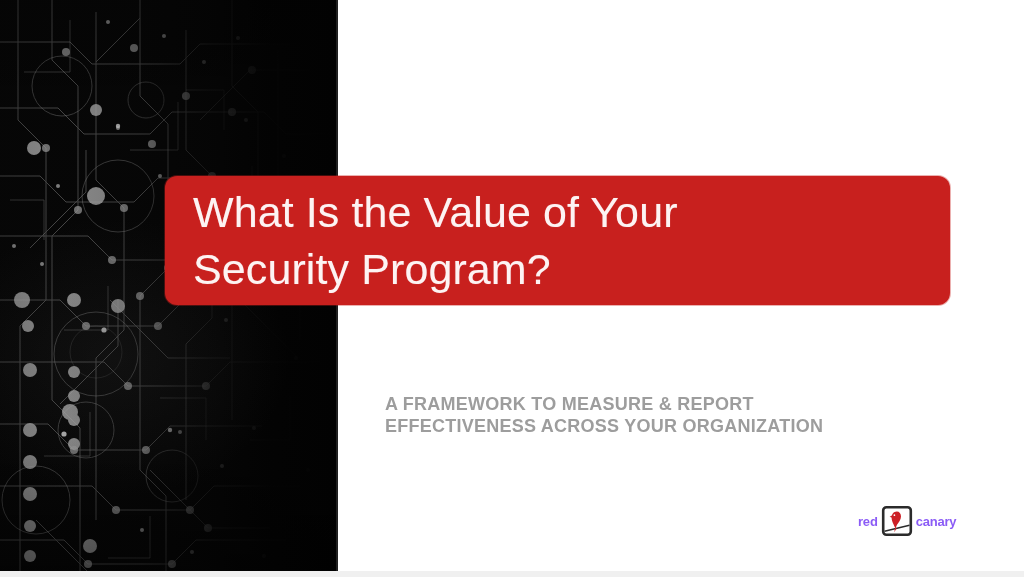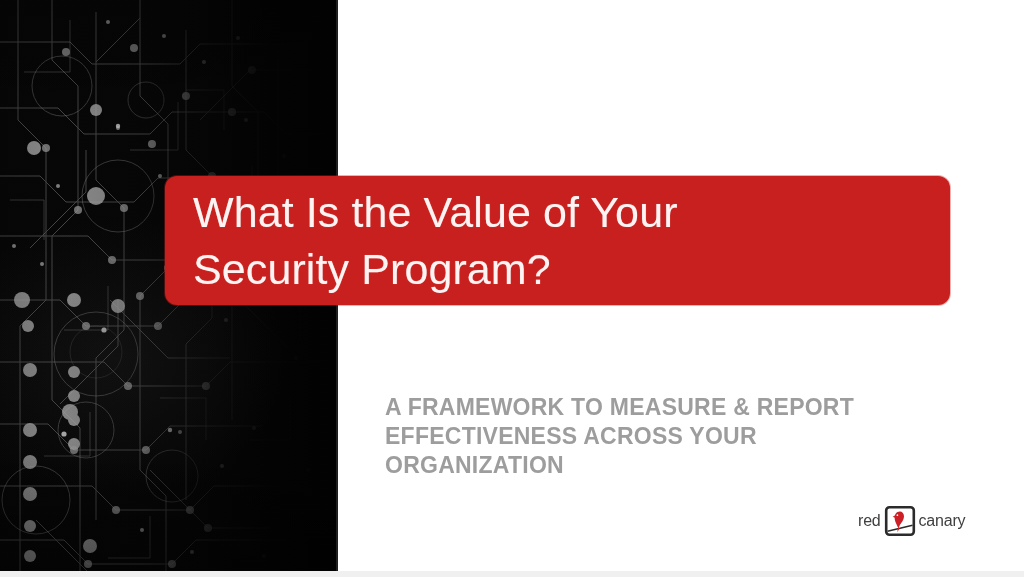--- a/index.html
+++ b/index.html
@@ -111,43 +111,43 @@
     text-shadow: 0 0 1px rgba(255,235,235,0.35);
   }
 
   
   #subtitle {
     position: absolute;
     left: 385px;
     top: 393px;
     width: 540px;
     color: #9d9d9d;
-    font-size: 23px;
+    font-size: 18px;
     font-weight: bold;
-    line-height: 29px;
+    line-height: 22px;
     letter-spacing: 0.25px;
     white-space: pre-line;
     z-index: 20;
   }
 
   
   #logo {
     position: absolute;
     left: 858px;
     top: 500px;
     width: 118px;
     height: 42px;
     display: flex;
     align-items: center;
     z-index: 30;
   }
   .logo-word {
-    color: #404040;
-    font-size: 16px;
-    font-weight: normal;
+    color: #8b5cf6;
+    font-size: 13px;
+    font-weight: bold;
     letter-spacing: -0.2px;
     line-height: 1;
   }
   #logo-mark {
     width: 34px;
     height: 34px;
     margin: 0 2px;
     flex: 0 0 auto;
   }
 </style>

